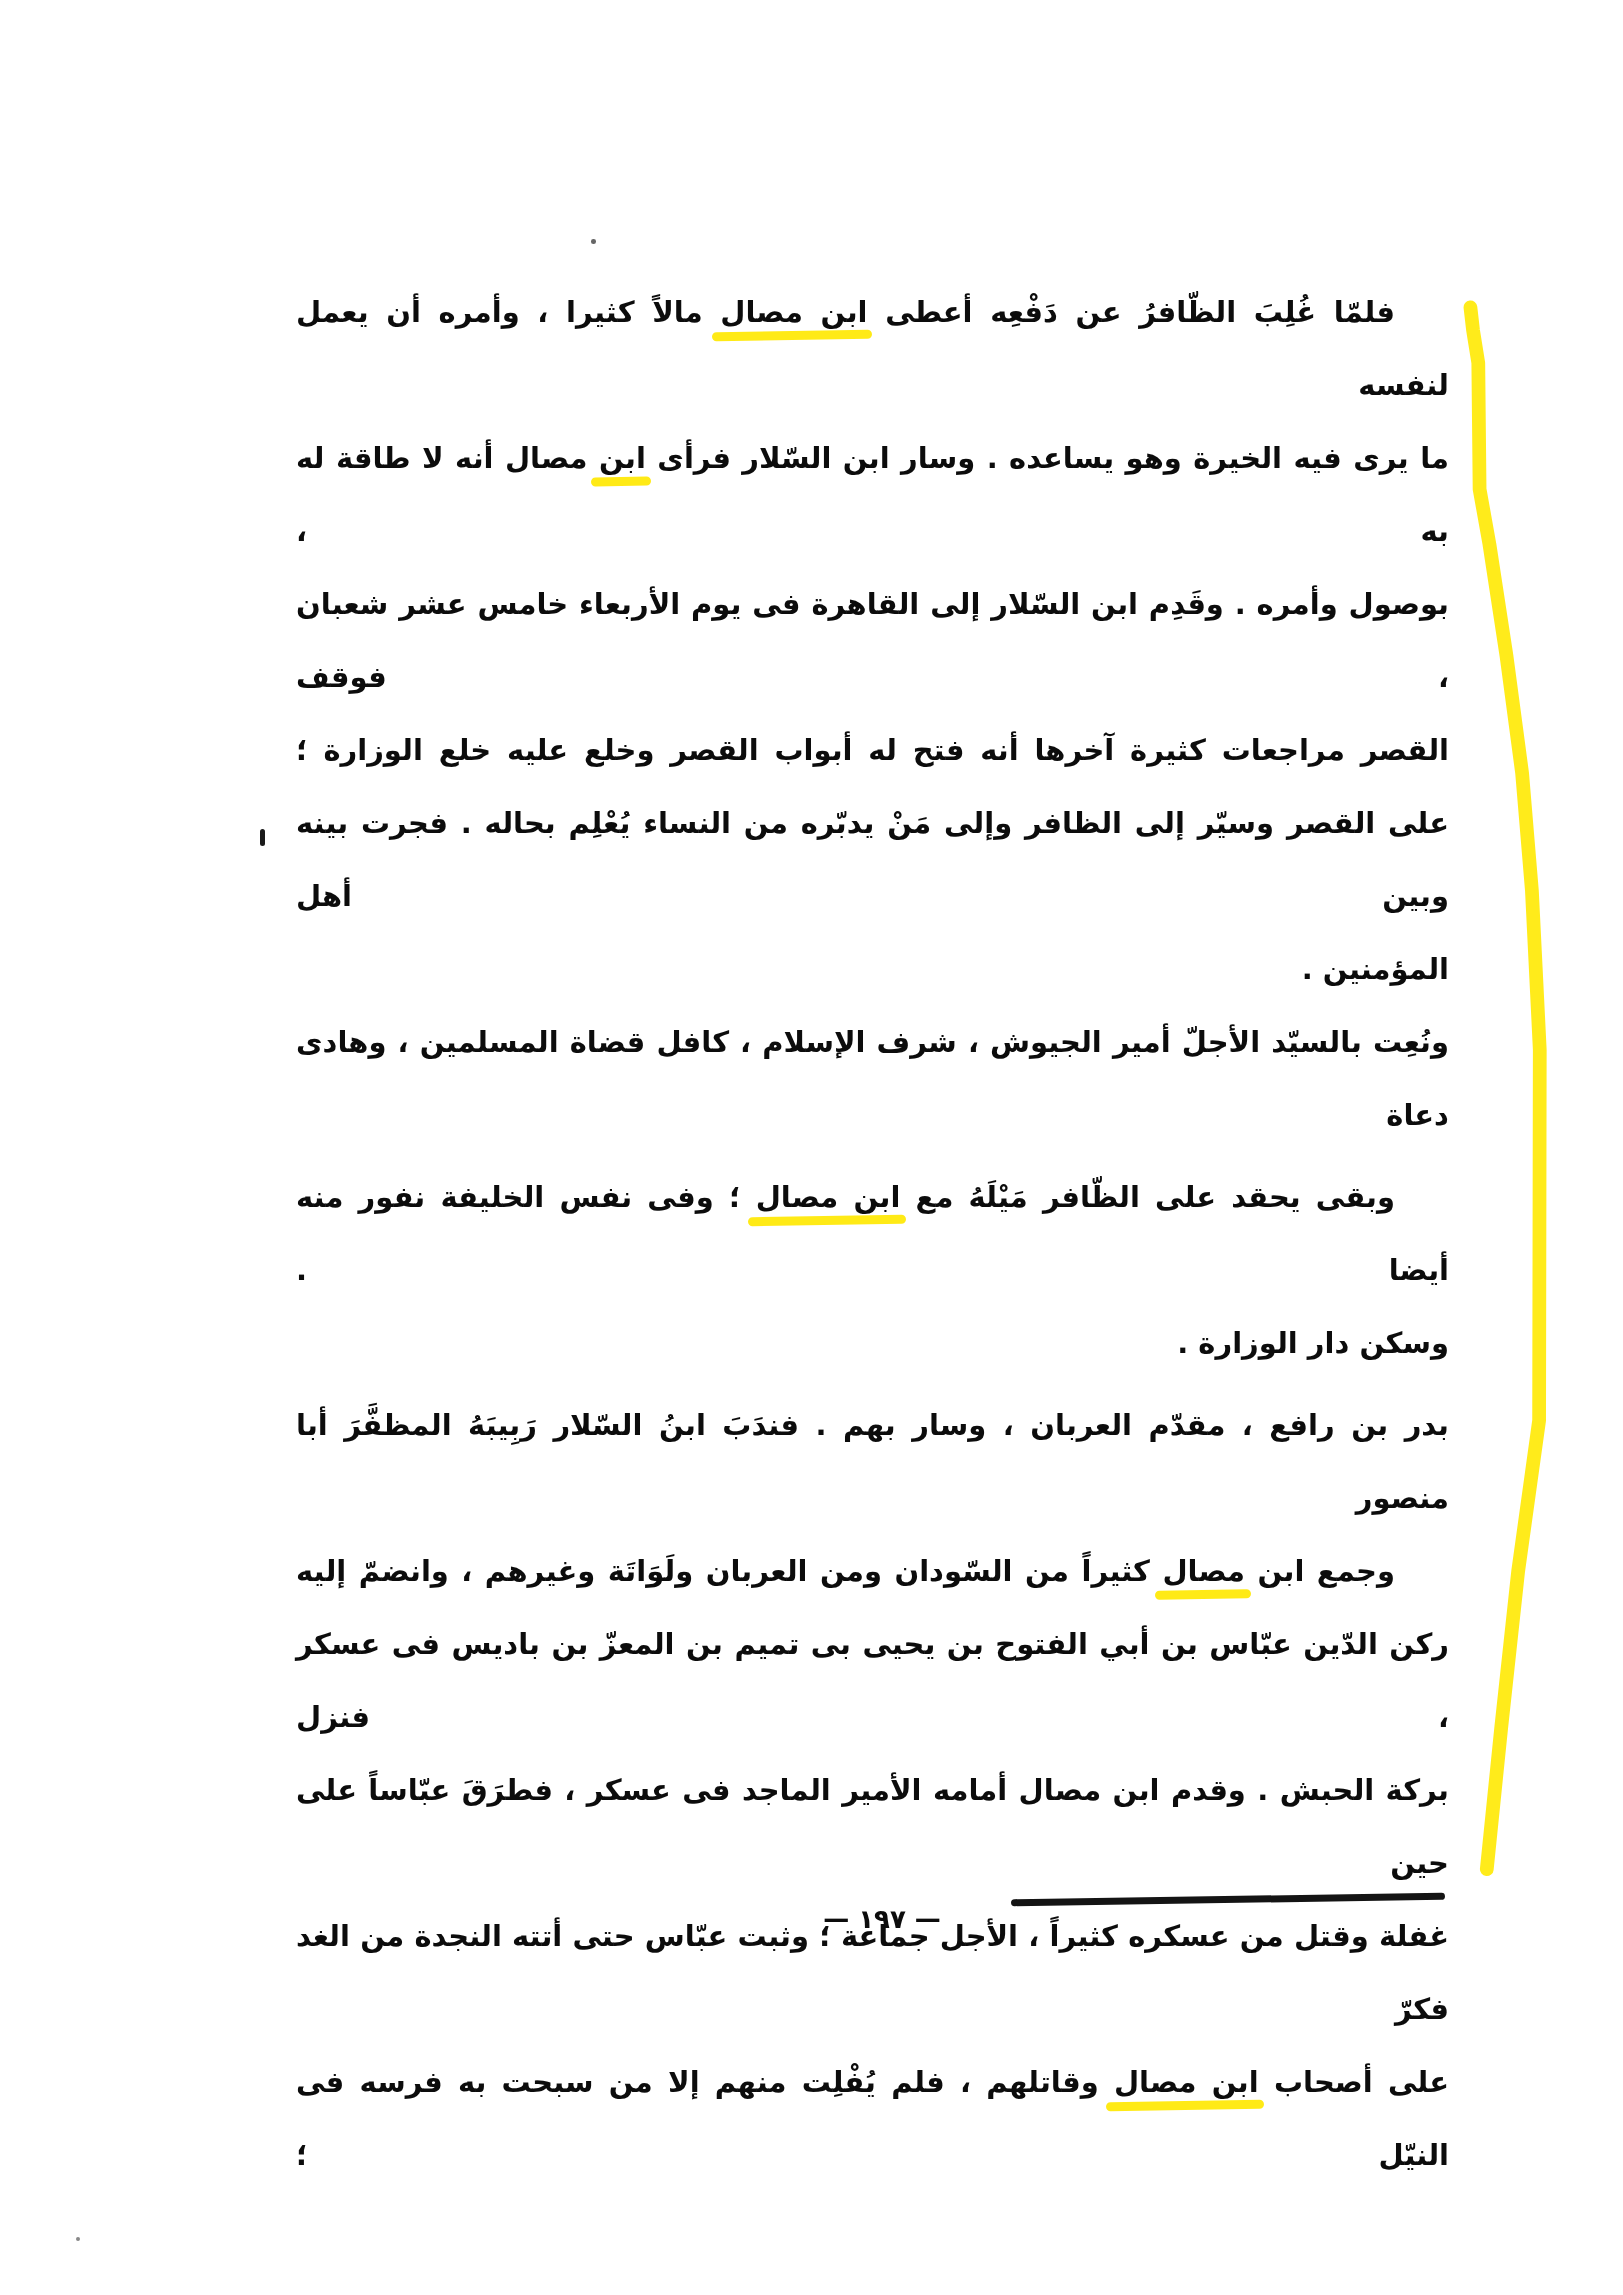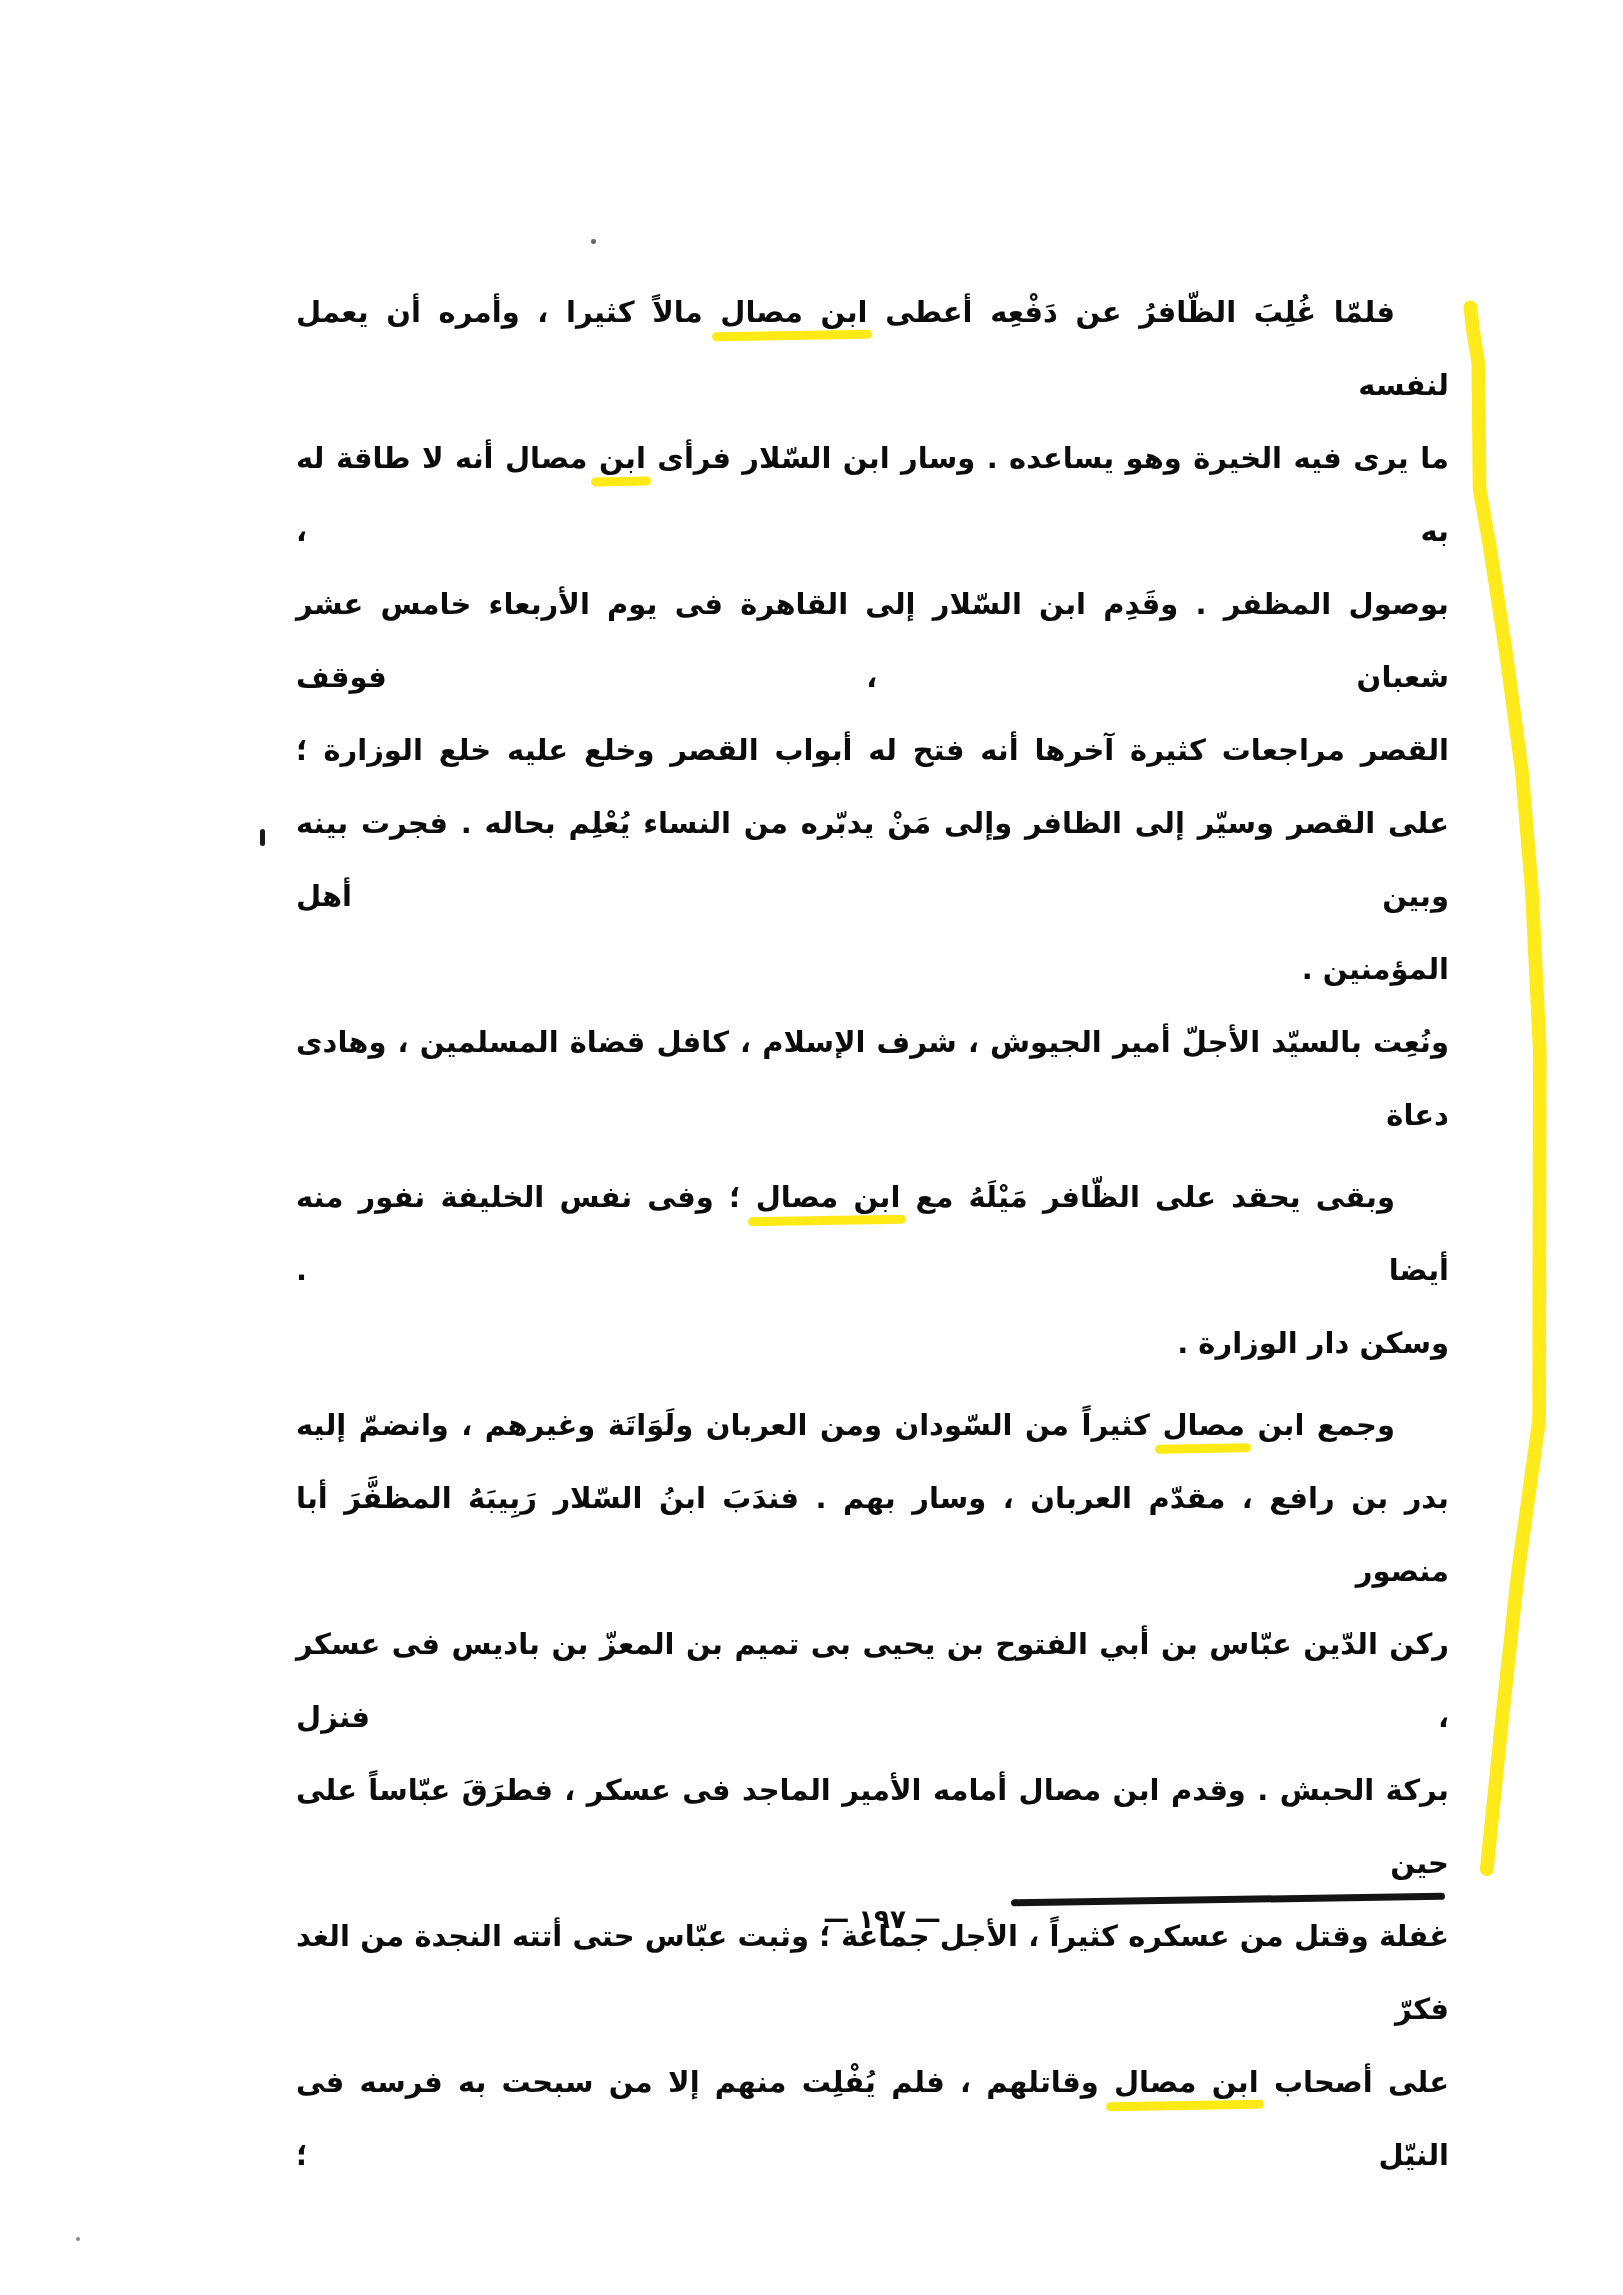--- a/index.html
+++ b/index.html
@@ -105,33 +105,33 @@
 <div class="page">
 
   <svg class="margin-line" viewBox="0 0 2481 3509" xmlns="http://www.w3.org/2000/svg">
     <polyline points="2248,470 2252,505 2260,555 2262,748 2277,832 2303,1002 2327,1182 2342,1362 2354,1605 2353,2172 2321,2402 2295,2642 2273,2858"></polyline>
   </svg>
 
   <div class="text-block">
       <div class="para">
         <div class="line first"><span>فلمّا غُلِبَ الظّافرُ عن دَفْعِه أعطى </span><span class="u">ابن مصال</span><span> مالاً كثيرا ، وأمره أن يعمل لنفسه</span></div>
         <div class="line"><span>ما يرى فيه الخيرة وهو يساعده . وسار ابن السّلار فرأى </span><span class="u">ابن</span><span> مصال أنه لا طاقة له به ،</span></div>
-        <div class="line"><span>بوصول المظفر . وقَدِم ابن السّلار إلى القاهرة فى يوم الأربعاء خامس عشر شعبان ، فوقف</span></div>
+        <div class="line"><span>بوصول وأمره . وقَدِم ابن السّلار إلى القاهرة فى يوم الأربعاء خامس عشر شعبان ، فوقف</span></div>
         <div class="line"><span>القصر مراجعات كثيرة آخرها أنه فتح له أبواب القصر وخلع عليه خلع الوزارة ؛</span></div>
         <div class="line"><span>على القصر وسيّر إلى الظافر وإلى مَنْ يدبّره من النساء يُعْلِم بحاله . فجرت بينه وبين أهل</span></div>
         <div class="line end"><span>المؤمنين .</span></div>
         <div class="line"><span>ونُعِت بالسيّد الأجلّ أمير الجيوش ، شرف الإسلام ، كافل قضاة المسلمين ، وهادى دعاة</span></div>
       </div>
       <div class="para">
         <div class="line first"><span>وبقى يحقد على الظّافر مَيْلَهُ مع </span><span class="u">ابن مصال</span><span> ؛ وفى نفس الخليفة نفور منه أيضا .</span></div>
         <div class="line end"><span>وسكن دار الوزارة .</span></div>
       </div>
       <div class="para">
+        <div class="line"><span>بدر بن رافع ، مقدّم العربان ، وسار بهم . فندَبَ ابنُ السّلار رَبِيبَهُ المظفَّرَ أبا منصور</span></div>
         <div class="line first"><span>وجمع ابن </span><span class="u">مصال</span><span> كثيراً من السّودان ومن العربان ولَوَاتَة وغيرهم ، وانضمّ إليه</span></div>
-        <div class="line"><span>بدر بن رافع ، مقدّم العربان ، وسار بهم . فندَبَ ابنُ السّلار رَبِيبَهُ المظفَّرَ أبا منصور</span></div>
         <div class="line"><span>ركن الدّين عبّاس بن أبي الفتوح بن يحيى بى تميم بن المعزّ بن باديس فى عسكر ، فنزل</span></div>
         <div class="line"><span>بركة الحبش . وقدم ابن مصال أمامه الأمير الماجد فى عسكر ، فطرَقَ عبّاساً على حين</span></div>
         <div class="line"><span>غفلة وقتل من عسكره كثيراً ، الأجل جماعة ؛ وثبت عبّاس حتى أتته النجدة من الغد فكرّ</span></div>
         <div class="line"><span>على أصحاب </span><span class="u">ابن مصال</span><span> وقاتلهم ، فلم يُفْلِت منهم إلا من سبحت به فرسه فى النيّل ؛</span></div>
       </div>
     </div>
 
   <div class="fn-sep"></div>
 
 

